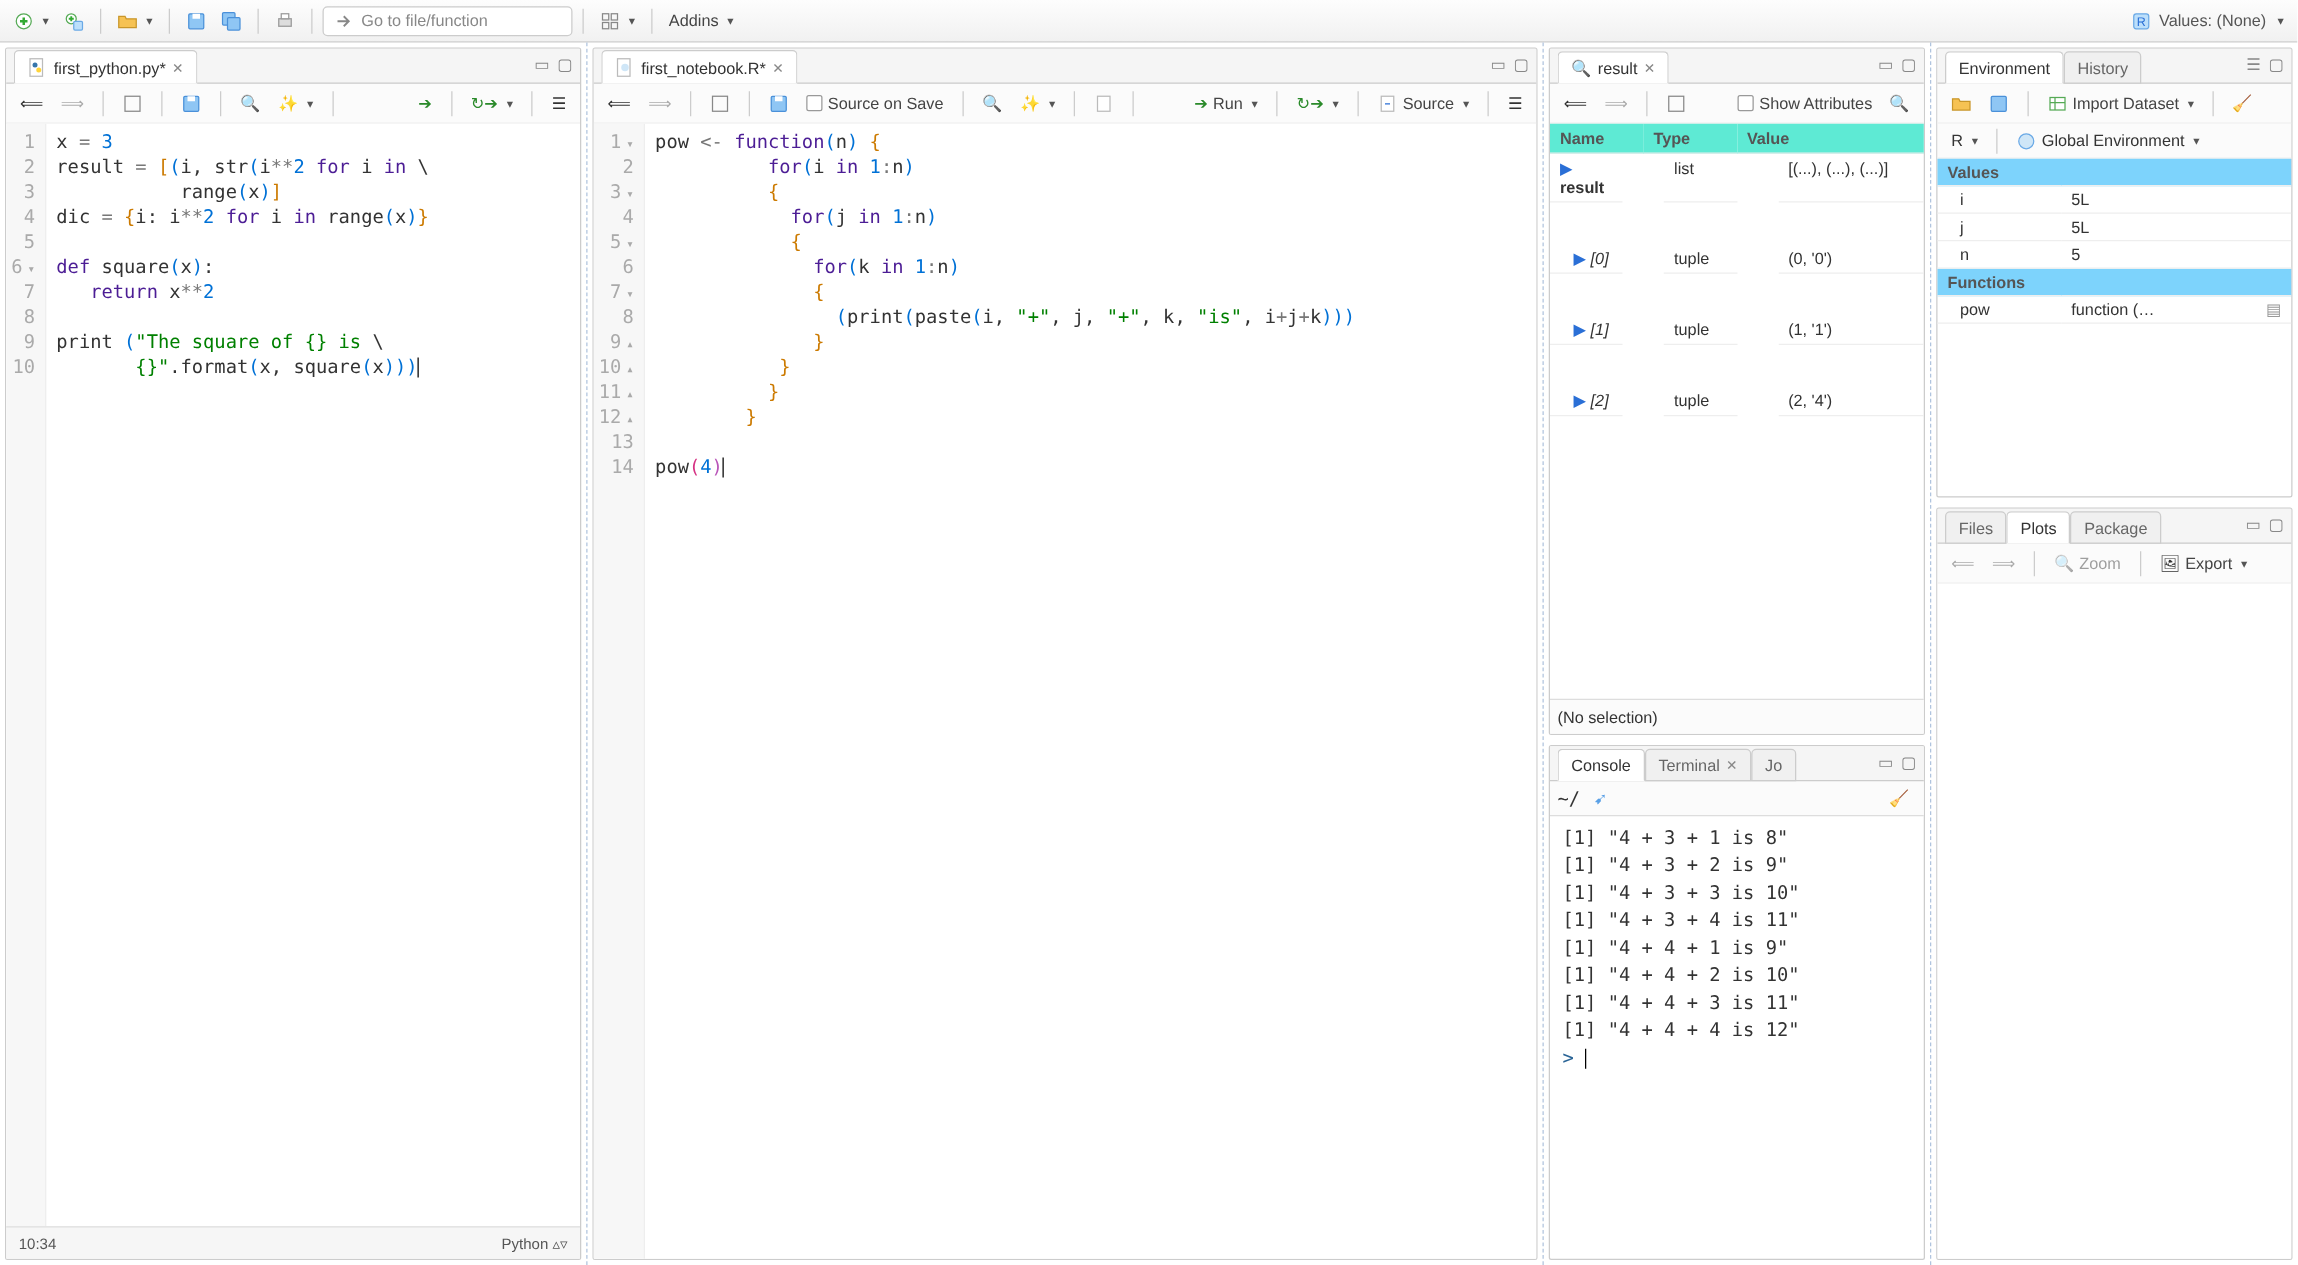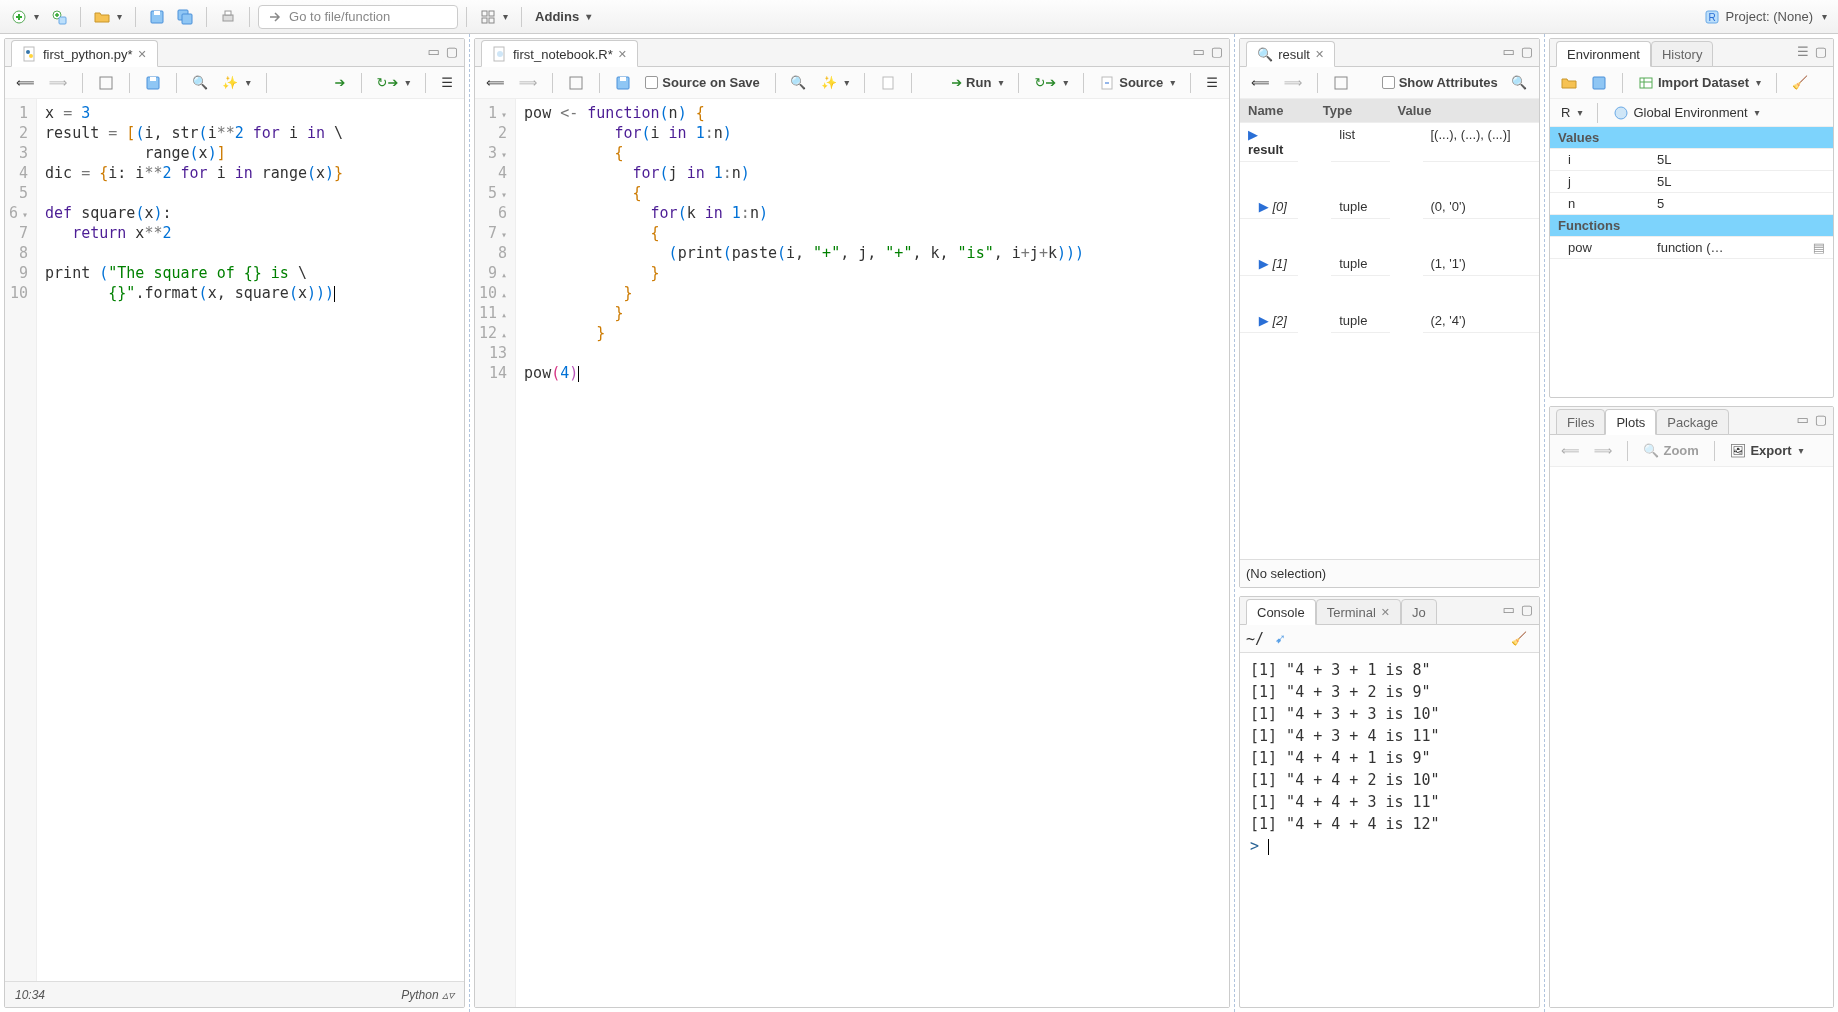--- a/index.html
+++ b/index.html
@@ -21,38 +21,38 @@
 .tab{display:flex;align-items:center;gap:5px;padding:5px 10px 4px;background:#fff;border:1px solid #ccc;border-bottom:1px solid #fff;border-radius:4px 4px 0 0;margin-bottom:-1px;font-size:13px;color:#333;}
 .tab.inactive{background:#f0f0f0;border-bottom:1px solid #ccc;color:#666;}
 .tab .close{color:#888;font-size:11px;}
 .tabbar .wincontrols{position:absolute;right:6px;top:5px;display:flex;gap:6px;color:#888;}
 .local-tb{display:flex;align-items:center;height:32px;border-bottom:1px solid #eee;padding:0 6px;gap:4px;background:#fbfbfb;}
 .editor{display:flex;flex:1;overflow:hidden;background:#fff;}
 .gutter{background:#f7f7f7;color:#aaa;text-align:right;padding:4px 8px 4px 4px;border-right:1px solid #eee;user-select:none;}
 .gutter .ln{height:20px;line-height:20px;}
 .fold{color:#aaa;font-size:10px;margin-left:4px;}
 .code{padding:4px 8px;white-space:pre;line-height:20px;}
-.statusbar{display:flex;align-items:center;height:26px;border-top:1px solid #ddd;background:#f6f6f6;font-size:12px;color:#555;padding:0 10px;font-style:italic;}
+.statusbar{display:flex;align-items:center;height:26px;border-top:1px solid #ddd;background:#f6f6f6;font-size:12px;color:#555;padding:0 10px;}
 .statusbar .spacer{flex:1;}
 .kw{color:#4c1d95;} .num{color:#0071d6;} .str{color:#008000;} .op{color:#777;} .brace{color:#cc7a00;} .paren{color:#0071d6;} .pinka{color:#d63384;} .pinkb{color:#b955b9;}
 
 .headrow{display:flex;align-items:center;height:28px;border-bottom:1px solid #ddd;background:#fbfbfb;padding:0 6px;gap:6px;}
 .grid{display:grid;grid-template-columns:1fr 1fr 2fr;font-size:13px;}
 .grid div{padding:4px 8px;border-bottom:1px solid #eee;}
-.grid .hdr{background:#e5e5e5;font-weight:600;color:#555;}
+.grid .hdr{background:#5eead4;font-weight:600;color:#555;}
 .console-out{flex:1;overflow:auto;padding:6px 10px;line-height:22px;}
 .prompt{color:#2a6496;}
 .env-table{width:100%;font-size:13px;border-collapse:collapse;}
 .env-table td{padding:3px 8px;border-bottom:1px solid #eee;}
 .env-sect{background:#7dd3fc;font-weight:600;color:#555;}
 
 .ico{display:inline-block;width:16px;height:16px;vertical-align:middle;}
 svg{display:block;}
 .chk{width:13px;height:13px;border:1px solid #999;border-radius:2px;background:#fff;display:inline-block;}
-.lbl{color:#444;font-weight:bold;}
+.lbl{color:#444;}
 .cursor{border-left:1px solid #000;display:inline-block;height:16px;vertical-align:middle;}
 .blueplay{color:#2a6fd6;}
 </style>
 </head>
 <body>
 
 <div class="toolbar">
   <span class="tb-btn dd-caret">
       <svg class="ico" viewBox="0 0 16 16">
         <circle cx="8" cy="8" r="6" fill="#fff" stroke="#5a5"></circle>
@@ -109,21 +109,21 @@
       </svg>
     </span>
   <span class="tb-sep"></span>
   <span class="tb-btn dd-caret lbl">Addins</span>
   <span class="spacer"></span>
   <span class="project-lbl tb-btn dd-caret">
       <svg class="ico" viewBox="0 0 16 16">
         <rect x="2" y="2" width="12" height="12" rx="2" fill="#bcdffb" stroke="#6aa9e6"></rect>
         <text x="8" y="12" text-anchor="middle" font-size="10" fill="#2a6fd6">R</text>
       </svg>
-      <span>Project: (None)</span>
+      <span>Values: (None)</span>
     </span>
 </div>
 
 <div class="main">
 
 <div class="col col1">
  <div class="pane pane-border">
   <div class="tabbar">
     <div class="tab">
       <svg class="ico" viewBox="0 0 16 16">

